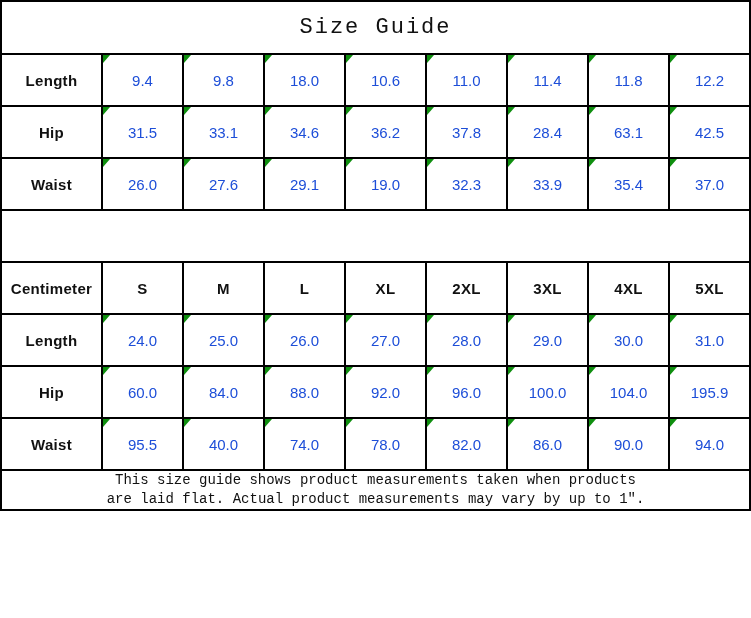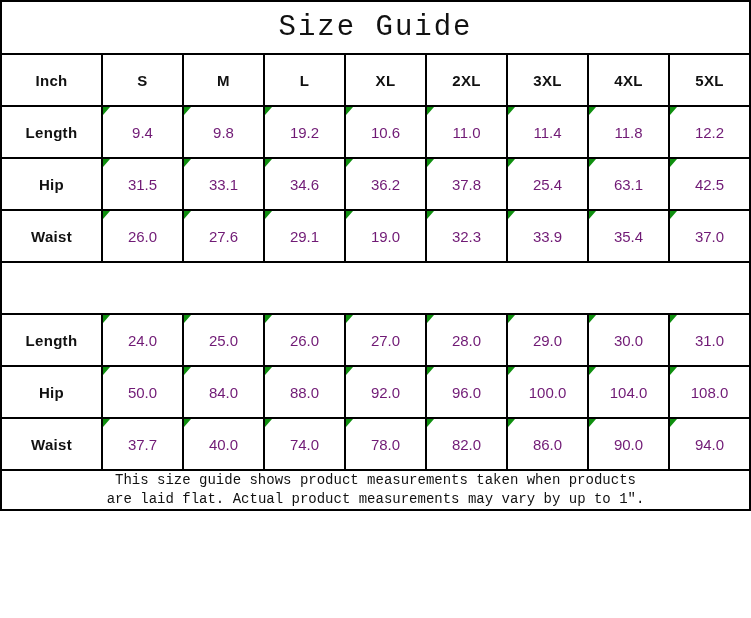--- a/index.html
+++ b/index.html
@@ -26,40 +26,40 @@
     padding: 0;
     box-sizing: border-box;
     background: #ffffff;
   }
   col.label-col { width: 101px; }
 
   
   td.title-cell {
     height: 53px;
     font-family: "Liberation Mono", "DejaVu Sans Mono", monospace;
-    font-size: 29px;
+    font-size: 22px;
     letter-spacing: 2px;
     color: #111111;
   }
 
   
   td.unit-cell, td.size-header, td.row-label {
     height: 52px;
     font-weight: bold;
     font-size: 15px;
     color: #111111;
     letter-spacing: 0.3px;
   }
 
   
   td.value-cell {
     height: 52px;
     position: relative;
     font-size: 15px;
-    color: #701a75;
+    color: #1d4ed8;
   }
   .corner-marker {
     position: absolute;
     top: 0;
     left: 0;
     width: 7px;
     height: 8px;
     background: var(--marker-green, #0f8f0f);
     clip-path: polygon(0 0, 100% 0, 0 100%);
   }
@@ -96,91 +96,91 @@
     </colgroup>
     <tbody>
       <tr>
         <td colspan="9" class="title-cell">
           <span>Size Guide</span>
         </td>
       </tr>
     </tbody>
     <tbody id="generated-body">
         <tr>
-          <td class="unit-cell">Inch</td>
-          <td class="size-header">S</td>
-          <td class="size-header">M</td>
-          <td class="size-header">L</td>
-          <td class="size-header">XL</td>
-          <td class="size-header">2XL</td>
-          <td class="size-header">3XL</td>
-          <td class="size-header">4XL</td>
-          <td class="size-header">5XL</td>
-        </tr>
-        <tr>
           <td class="row-label">Length</td>
           <td class="value-cell"><span class="corner-marker"></span><span>9.4</span></td>
           <td class="value-cell"><span class="corner-marker"></span><span>9.8</span></td>
-          <td class="value-cell"><span class="corner-marker"></span><span>19.2</span></td>
+          <td class="value-cell"><span class="corner-marker"></span><span>18.0</span></td>
           <td class="value-cell"><span class="corner-marker"></span><span>10.6</span></td>
           <td class="value-cell"><span class="corner-marker"></span><span>11.0</span></td>
           <td class="value-cell"><span class="corner-marker"></span><span>11.4</span></td>
           <td class="value-cell"><span class="corner-marker"></span><span>11.8</span></td>
           <td class="value-cell"><span class="corner-marker"></span><span>12.2</span></td>
         </tr>
         <tr>
           <td class="row-label">Hip</td>
           <td class="value-cell"><span class="corner-marker"></span><span>31.5</span></td>
           <td class="value-cell"><span class="corner-marker"></span><span>33.1</span></td>
           <td class="value-cell"><span class="corner-marker"></span><span>34.6</span></td>
           <td class="value-cell"><span class="corner-marker"></span><span>36.2</span></td>
           <td class="value-cell"><span class="corner-marker"></span><span>37.8</span></td>
-          <td class="value-cell"><span class="corner-marker"></span><span>25.4</span></td>
+          <td class="value-cell"><span class="corner-marker"></span><span>28.4</span></td>
           <td class="value-cell"><span class="corner-marker"></span><span>63.1</span></td>
           <td class="value-cell"><span class="corner-marker"></span><span>42.5</span></td>
         </tr>
         <tr>
           <td class="row-label">Waist</td>
           <td class="value-cell"><span class="corner-marker"></span><span>26.0</span></td>
           <td class="value-cell"><span class="corner-marker"></span><span>27.6</span></td>
           <td class="value-cell"><span class="corner-marker"></span><span>29.1</span></td>
           <td class="value-cell"><span class="corner-marker"></span><span>19.0</span></td>
           <td class="value-cell"><span class="corner-marker"></span><span>32.3</span></td>
           <td class="value-cell"><span class="corner-marker"></span><span>33.9</span></td>
           <td class="value-cell"><span class="corner-marker"></span><span>35.4</span></td>
           <td class="value-cell"><span class="corner-marker"></span><span>37.0</span></td>
         </tr>
         <tr>
           <td colspan="9" class="gap-cell"></td>
         </tr>
         <tr>
+          <td class="unit-cell">Centimeter</td>
+          <td class="size-header">S</td>
+          <td class="size-header">M</td>
+          <td class="size-header">L</td>
+          <td class="size-header">XL</td>
+          <td class="size-header">2XL</td>
+          <td class="size-header">3XL</td>
+          <td class="size-header">4XL</td>
+          <td class="size-header">5XL</td>
+        </tr>
+        <tr>
           <td class="row-label">Length</td>
           <td class="value-cell"><span class="corner-marker"></span><span>24.0</span></td>
           <td class="value-cell"><span class="corner-marker"></span><span>25.0</span></td>
           <td class="value-cell"><span class="corner-marker"></span><span>26.0</span></td>
           <td class="value-cell"><span class="corner-marker"></span><span>27.0</span></td>
           <td class="value-cell"><span class="corner-marker"></span><span>28.0</span></td>
           <td class="value-cell"><span class="corner-marker"></span><span>29.0</span></td>
           <td class="value-cell"><span class="corner-marker"></span><span>30.0</span></td>
           <td class="value-cell"><span class="corner-marker"></span><span>31.0</span></td>
         </tr>
         <tr>
           <td class="row-label">Hip</td>
-          <td class="value-cell"><span class="corner-marker"></span><span>50.0</span></td>
+          <td class="value-cell"><span class="corner-marker"></span><span>60.0</span></td>
           <td class="value-cell"><span class="corner-marker"></span><span>84.0</span></td>
           <td class="value-cell"><span class="corner-marker"></span><span>88.0</span></td>
           <td class="value-cell"><span class="corner-marker"></span><span>92.0</span></td>
           <td class="value-cell"><span class="corner-marker"></span><span>96.0</span></td>
           <td class="value-cell"><span class="corner-marker"></span><span>100.0</span></td>
           <td class="value-cell"><span class="corner-marker"></span><span>104.0</span></td>
-          <td class="value-cell"><span class="corner-marker"></span><span>108.0</span></td>
+          <td class="value-cell"><span class="corner-marker"></span><span>195.9</span></td>
         </tr>
         <tr>
           <td class="row-label">Waist</td>
-          <td class="value-cell"><span class="corner-marker"></span><span>37.7</span></td>
+          <td class="value-cell"><span class="corner-marker"></span><span>95.5</span></td>
           <td class="value-cell"><span class="corner-marker"></span><span>40.0</span></td>
           <td class="value-cell"><span class="corner-marker"></span><span>74.0</span></td>
           <td class="value-cell"><span class="corner-marker"></span><span>78.0</span></td>
           <td class="value-cell"><span class="corner-marker"></span><span>82.0</span></td>
           <td class="value-cell"><span class="corner-marker"></span><span>86.0</span></td>
           <td class="value-cell"><span class="corner-marker"></span><span>90.0</span></td>
           <td class="value-cell"><span class="corner-marker"></span><span>94.0</span></td>
         </tr>
       </tbody>
     <tbody>

